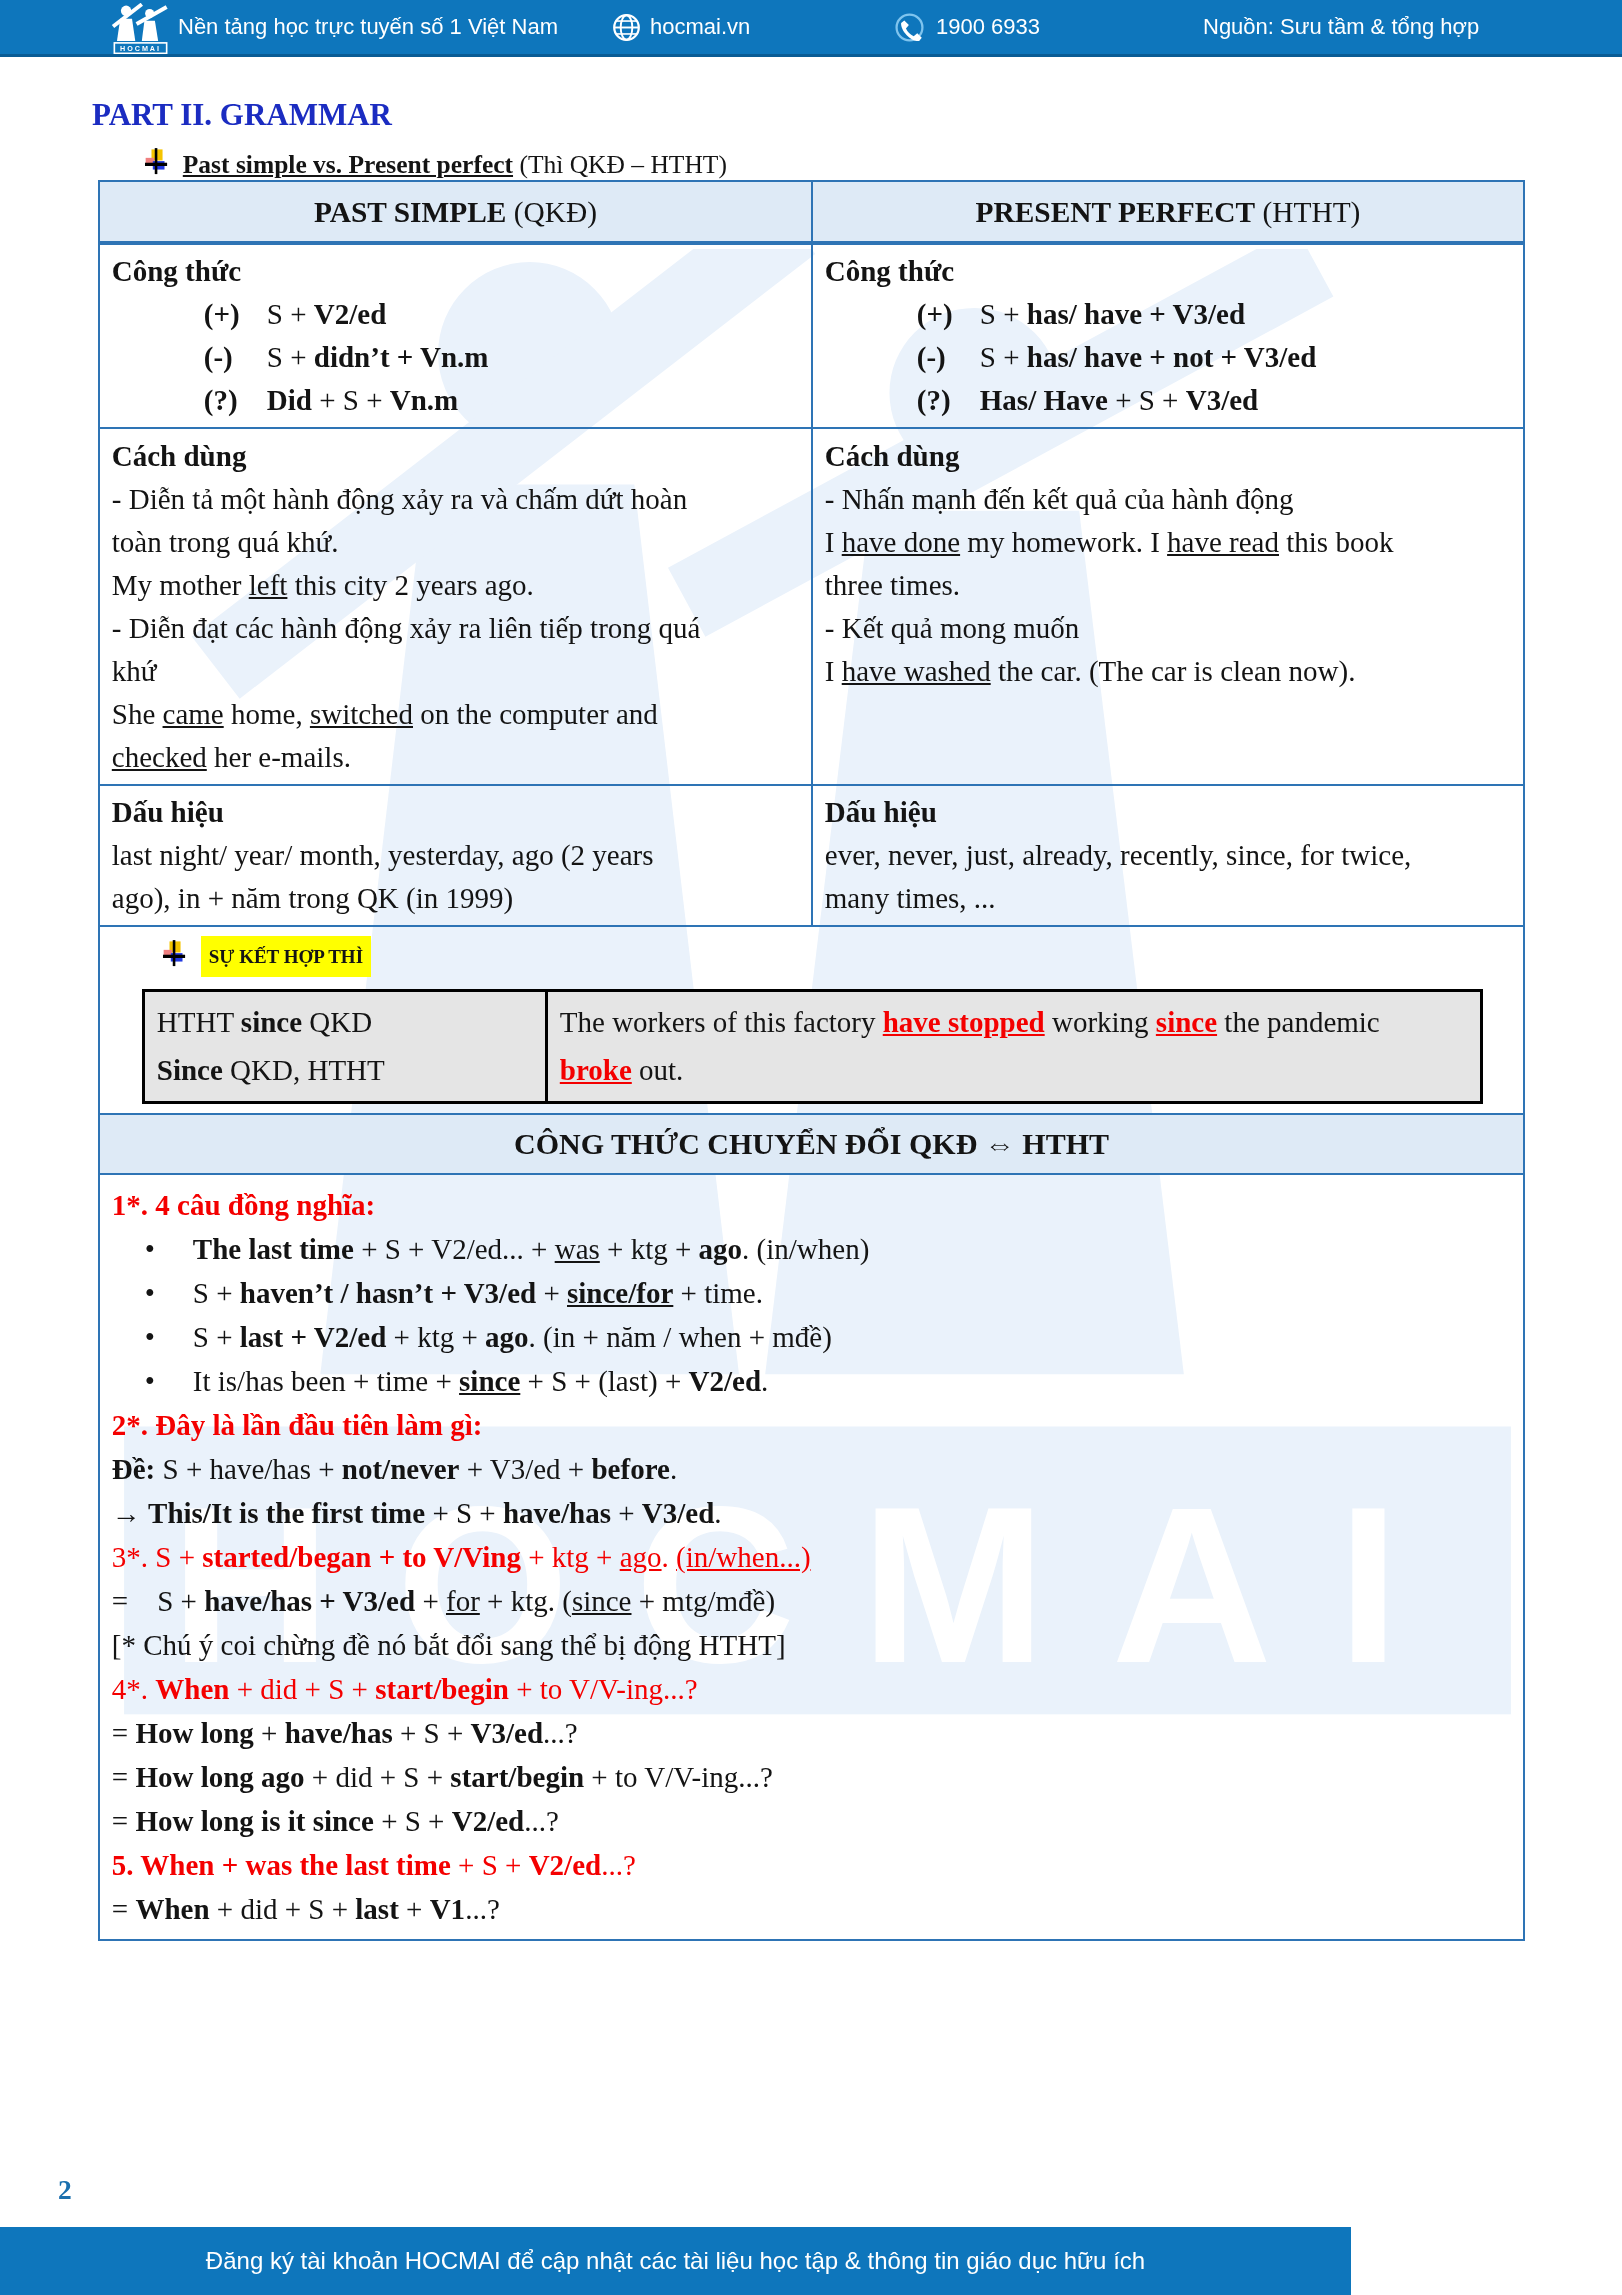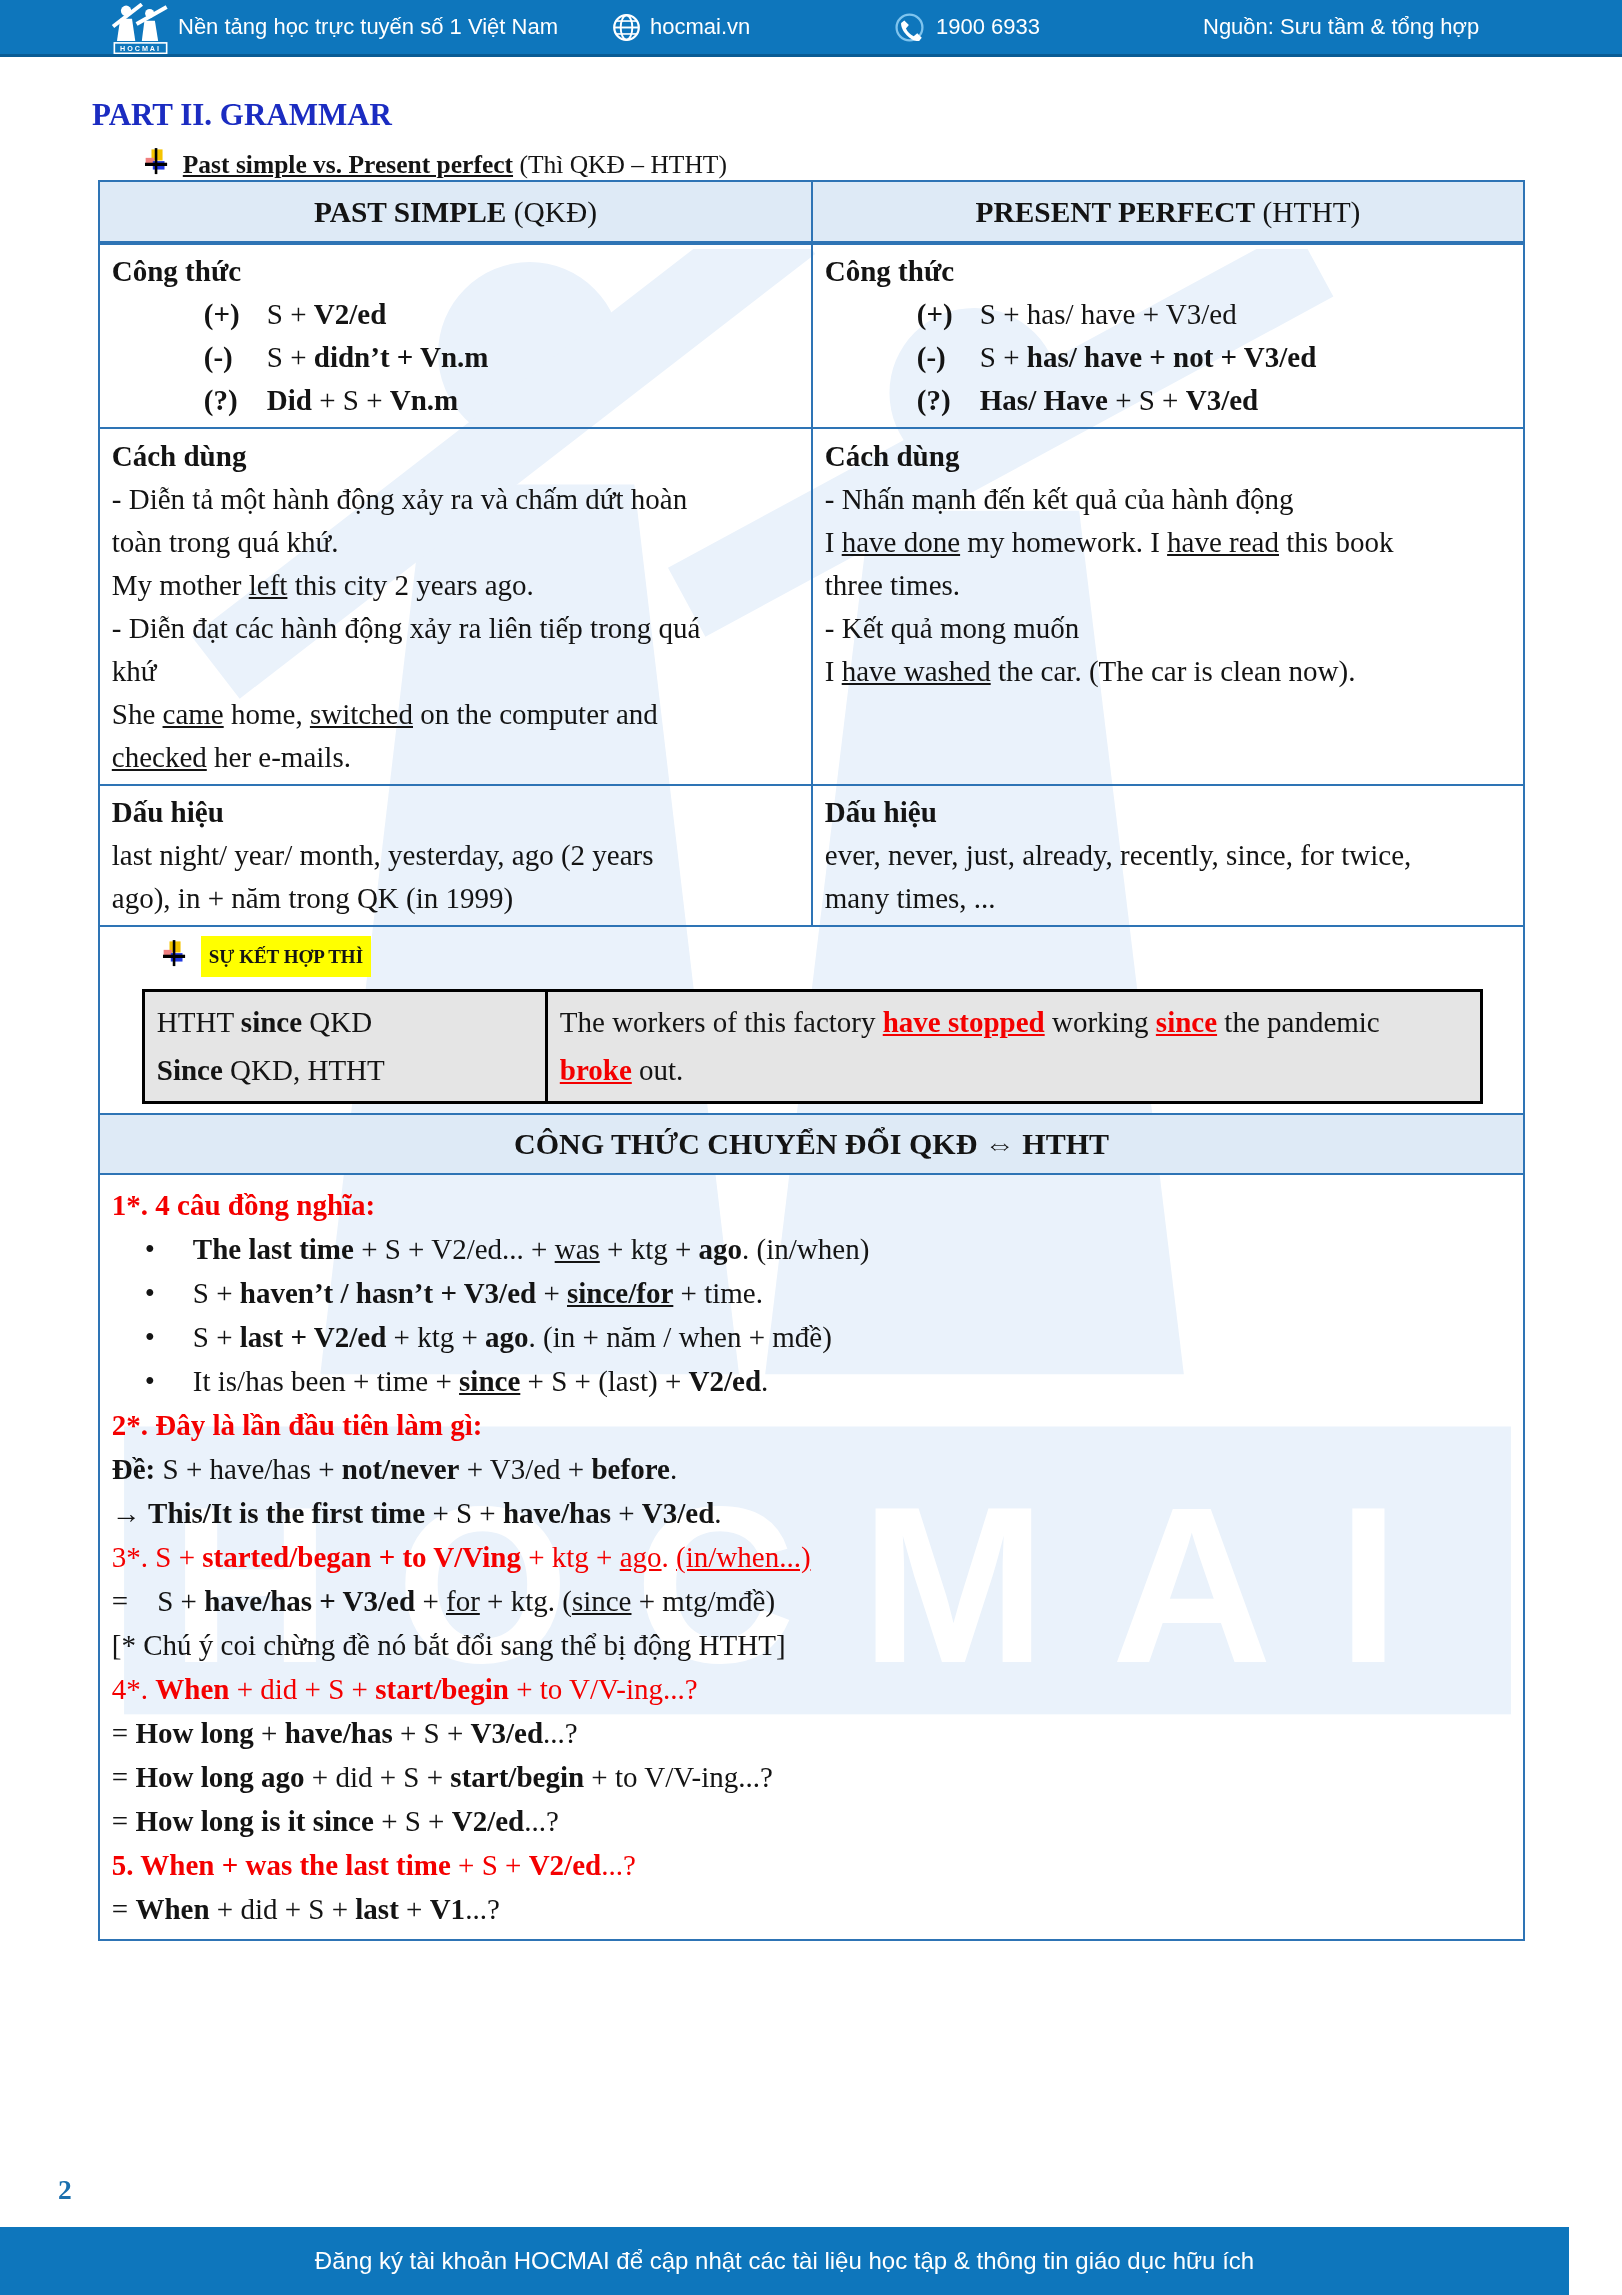--- a/index.html
+++ b/index.html
@@ -51,21 +51,21 @@
   .innertable{margin:11.8px 0 0 42px;width:1341px;border:3.3px solid #000;box-sizing:border-box;
               display:grid;grid-template-columns:400px 1fr;background:#e5e5e5;}
   .icell{padding:6.5px 11.8px;font-size:29px;line-height:48px;box-sizing:border-box;}
   .icell + .icell{border-left:3.3px solid #000;}
   .row-convhead{background:#DEEAF6;min-height:60px;display:flex;align-items:center;justify-content:center;
                 font-weight:bold;font-size:30px;}
   .row-convbody{padding:7.9px 11.8px;font-size:29px;line-height:44px;min-height:739px;box-sizing:border-box;}
 
   
   .pagenum{position:absolute;left:58px;top:2174px;z-index:2;font-size:27.5px;font-weight:bold;color:#1A6FAE;}
-  .botbar{position:absolute;left:0;top:2227px;width:1569px;height:68px;background:#0E76BC;z-index:5;
+  .botbar{position:absolute;left:0;top:2227px;width:1351px;height:68px;background:#0E76BC;z-index:5;
           display:flex;align-items:center;justify-content:center;color:#fff;
           font-family:"Liberation Sans",sans-serif;font-size:24px;}
 </style>
 </head>
 <body>
 
 <div class="topbar">
   <div class="logo-wrap">
     <svg viewBox="0 0 96 78" width="63" height="51">
       <line x1="6" y1="36" x2="50" y2="2" stroke="#fff" stroke-width="6"></line>
@@ -138,21 +138,21 @@
       <div class="lbl">Công thức</div>
       <div>
           <div class="line fl"><span class="qm">(+)</span><span>S + </span><span style="font-weight: bold;">V2/ed</span></div>
           <div class="line fl"><span class="qm">(-)</span><span>S + </span><span style="font-weight: bold;">didn’t + Vn.m</span></div>
           <div class="line fl"><span class="qm">(?)</span><span style="font-weight: bold;">Did</span><span> + S + </span><span style="font-weight: bold;">Vn.m</span></div>
         </div>
     </div>
     <div class="cell">
       <div class="lbl">Công thức</div>
       <div>
-          <div class="line fl"><span class="qm">(+)</span><span>S + </span><span style="font-weight: normal;">has/ have + V3/ed</span></div>
+          <div class="line fl"><span class="qm">(+)</span><span>S + </span><span style="font-weight: bold;">has/ have + V3/ed</span></div>
           <div class="line fl"><span class="qm">(-)</span><span>S + </span><span style="font-weight: bold;">has/ have + not + V3/ed</span></div>
           <div class="line fl"><span class="qm">(?)</span><span style="font-weight: bold;">Has/ Have</span><span> + S + </span><span style="font-weight: bold;">V3/ed</span></div>
         </div>
     </div>
   </div>
 
   <div class="trow row-cachdung cols">
     <div class="cell">
       <div class="lbl">Cách dùng</div>
       <div>

